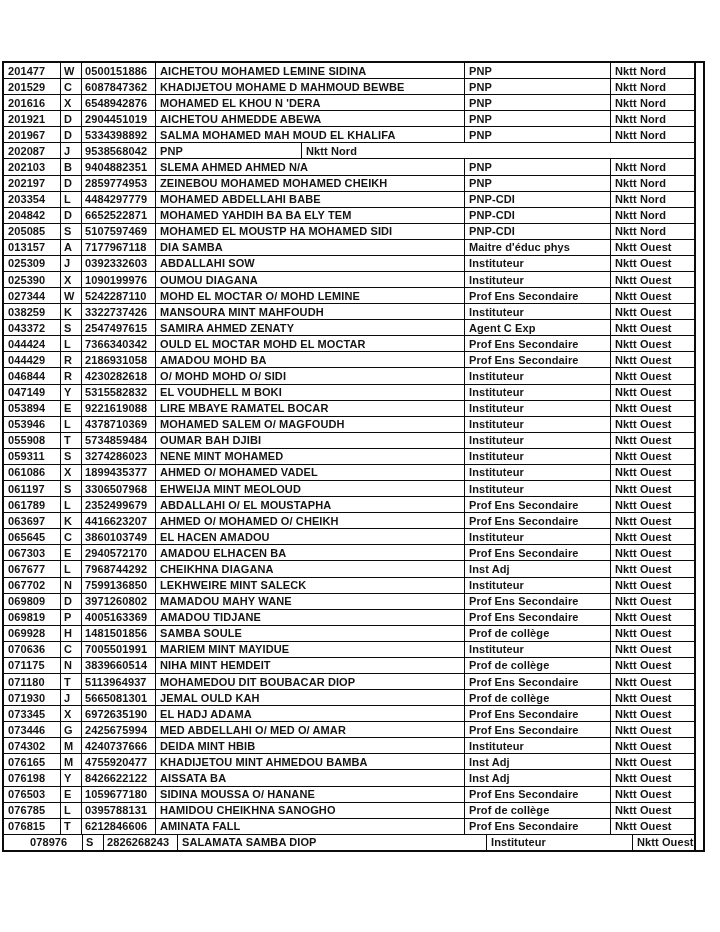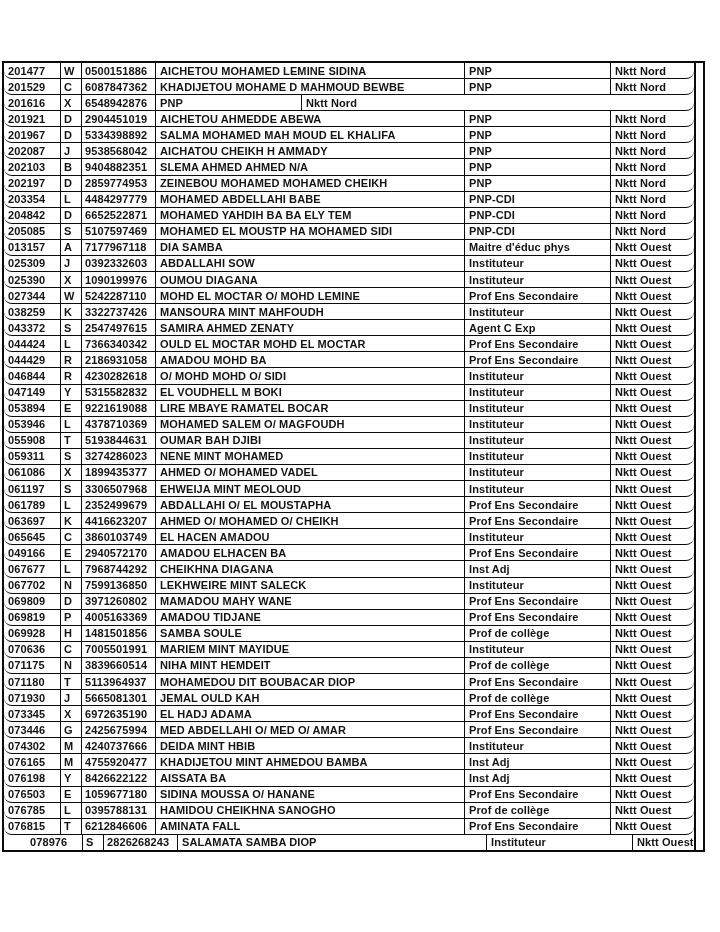--- a/index.html
+++ b/index.html
@@ -38,21 +38,20 @@
     display: flex;
     flex-direction: column;
     box-sizing: border-box;
   }
   .row {
     flex: 1 1 0;
     display: flex;
     border-bottom: 1.5px solid #0b0b0b;
     box-sizing: border-box;
     overflow: hidden;
-    border-radius: 8px;
   }
   .row:last-child { border-bottom: none; padding-left: 22px; }
   .cell {
     display: flex;
     align-items: center;
     padding-left: 4px;
     box-sizing: border-box;
     border-right: 1.5px solid #0b0b0b;
     font-size: 11px;
     font-weight: bold;
@@ -89,20 +88,21 @@
     <div class="cell c-number">6087847362</div>
     <div class="cell c-name">KHADIJETOU MOHAME D MAHMOUD BEWBE</div>
     <div class="cell c-job">PNP</div>
     <div class="cell c-region">Nktt Nord</div>
   </div>
 
   <div class="row">
     <div class="cell c-id">201616</div>
     <div class="cell c-letter">X</div>
     <div class="cell c-number">6548942876</div>
+    <div class="cell c-name">MOHAMED EL KHOU N 'DERA</div>
     <div class="cell c-job">PNP</div>
     <div class="cell c-region">Nktt Nord</div>
   </div>
 
   <div class="row">
     <div class="cell c-id">201921</div>
     <div class="cell c-letter">D</div>
     <div class="cell c-number">2904451019</div>
     <div class="cell c-name">AICHETOU AHMEDDE ABEWA</div>
     <div class="cell c-job">PNP</div>
@@ -115,21 +115,20 @@
     <div class="cell c-number">5334398892</div>
     <div class="cell c-name">SALMA MOHAMED MAH MOUD EL KHALIFA</div>
     <div class="cell c-job">PNP</div>
     <div class="cell c-region">Nktt Nord</div>
   </div>
 
   <div class="row">
     <div class="cell c-id">202087</div>
     <div class="cell c-letter">J</div>
     <div class="cell c-number">9538568042</div>
-    <div class="cell c-name">AICHATOU CHEIKH H AMMADY</div>
     <div class="cell c-job">PNP</div>
     <div class="cell c-region">Nktt Nord</div>
   </div>
 
   <div class="row">
     <div class="cell c-id">202103</div>
     <div class="cell c-letter">B</div>
     <div class="cell c-number">9404882351</div>
     <div class="cell c-name">SLEMA AHMED AHMED N/A</div>
     <div class="cell c-job">PNP</div>
@@ -276,21 +275,21 @@
     <div class="cell c-letter">L</div>
     <div class="cell c-number">4378710369</div>
     <div class="cell c-name">MOHAMED SALEM O/ MAGFOUDH</div>
     <div class="cell c-job">Instituteur</div>
     <div class="cell c-region">Nktt Ouest</div>
   </div>
 
   <div class="row">
     <div class="cell c-id">055908</div>
     <div class="cell c-letter">T</div>
-    <div class="cell c-number">5193844631</div>
+    <div class="cell c-number">5734859484</div>
     <div class="cell c-name">OUMAR BAH DJIBI</div>
     <div class="cell c-job">Instituteur</div>
     <div class="cell c-region">Nktt Ouest</div>
   </div>
 
   <div class="row">
     <div class="cell c-id">059311</div>
     <div class="cell c-letter">S</div>
     <div class="cell c-number">3274286023</div>
     <div class="cell c-name">NENE MINT MOHAMED</div>
@@ -337,21 +336,21 @@
   <div class="row">
     <div class="cell c-id">065645</div>
     <div class="cell c-letter">C</div>
     <div class="cell c-number">3860103749</div>
     <div class="cell c-name">EL HACEN AMADOU</div>
     <div class="cell c-job">Instituteur</div>
     <div class="cell c-region">Nktt Ouest</div>
   </div>
 
   <div class="row">
-    <div class="cell c-id">049166</div>
+    <div class="cell c-id">067303</div>
     <div class="cell c-letter">E</div>
     <div class="cell c-number">2940572170</div>
     <div class="cell c-name">AMADOU ELHACEN BA</div>
     <div class="cell c-job">Prof Ens Secondaire</div>
     <div class="cell c-region">Nktt Ouest</div>
   </div>
 
   <div class="row">
     <div class="cell c-id">067677</div>
     <div class="cell c-letter">L</div>

